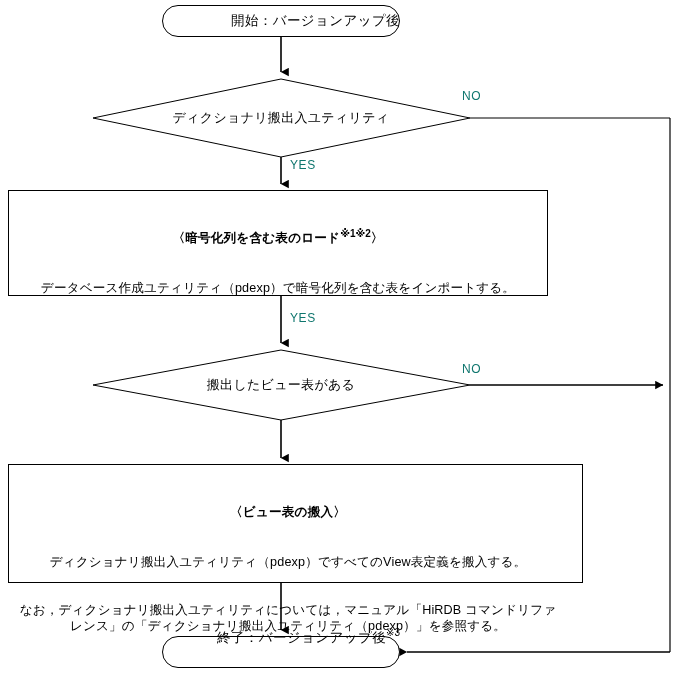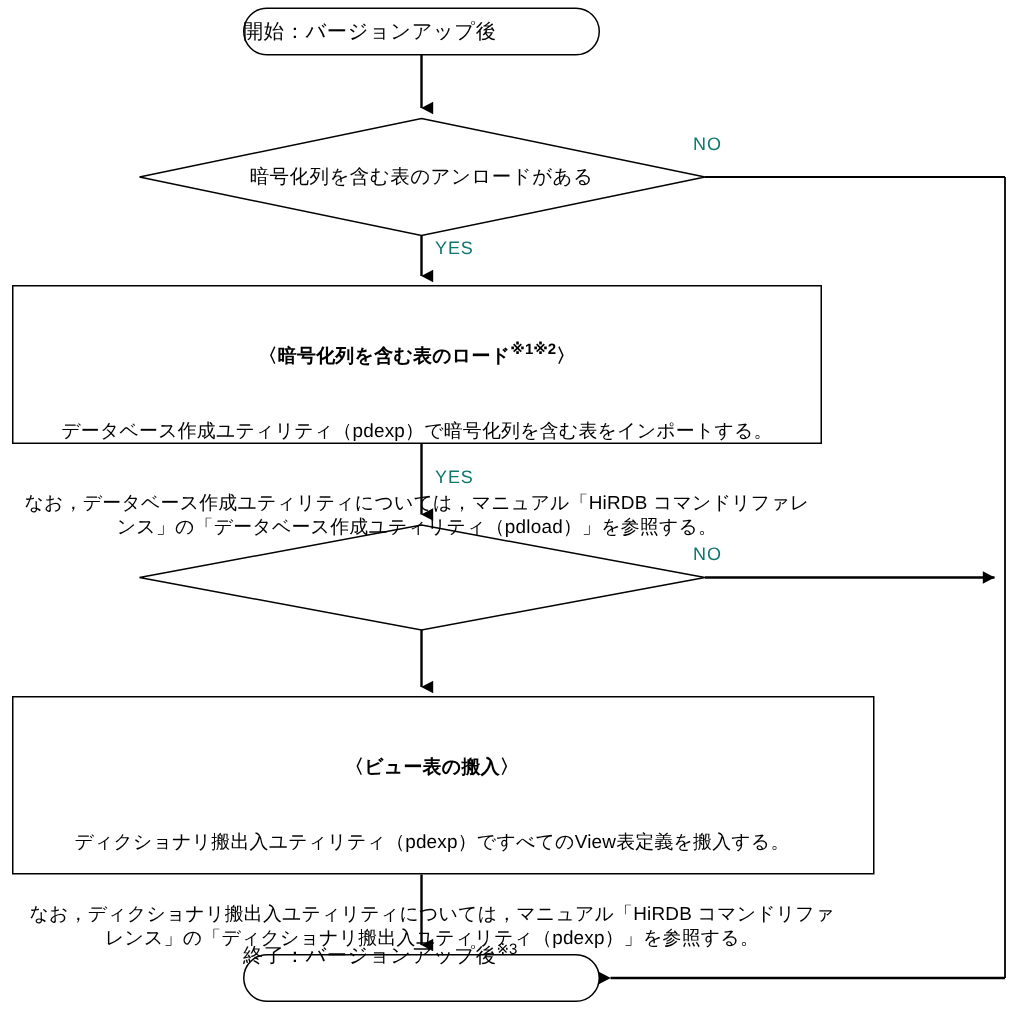--- a/index.html
+++ b/index.html
@@ -30,21 +30,21 @@
     box-sizing: border-box;
     line-height: 1.28;
     color: #000000;
     white-space: pre-wrap;
   }
 
   
   .terminator-label {
     display: flex;
     align-items: center;
-    justify-content: flex-start;
+    justify-content: flex-end;
     text-align: center;
     font-size: 13.5px;
     letter-spacing: 0.4px;
   }
   #start-terminator-label { left: 162px; top: 5px;  width: 238px; height: 32px; }
   #end-terminator-label   { left: 162px; top: 620px; width: 238px; height: 33px; }
 
   .sup-mark {
     font-size: 10px;
     vertical-align: super;
@@ -143,29 +143,31 @@
     <line x1="670" y1="652" x2="407" y2="652" stroke="#000000" stroke-width="1.6" marker-end="url(#arrow-left)"></line>
 
     <rect x="162.5" y="636.5" width="237" height="31" rx="15.5" ry="15.5" fill="#ffffff" stroke="#000000" stroke-width="1"></rect>
   </svg>
 
   <div class="node-text terminator-label" id="start-terminator-label">
     <span>開始：バージョンアップ後</span>
   </div>
 
   <div class="node-text decision-label" id="decision-1-label">
-    <span>暗号化列を含む表のアンロードがある</span>
+    <span>ディクショナリ搬出入ユティリティ</span>
   </div>
 
   <div class="node-text process-body" id="process-1-body">
     <span class="process-title"><span>〈暗号化列を含む表のロード</span><span class="sup-mark">※1※2</span><span>〉</span></span>
     <span class="process-para">データベース作成ユティリティ（pdexp）で暗号化列を含む表をインポートする。</span>
-    <span class="process-para">なお，データベース作成ユティリティについては，マニュアル「HiRDB コマンドリファレンス」の「データベース作成ユティリティ（pdload）」を参照する。</span>
   </div>
 
+  <div class="node-text decision-label" id="decision-2-label">
+    <span>搬出したビュー表がある</span>
+  </div>
 
   <div class="node-text process-body" id="process-2-body">
     <span class="process-title"><span>〈ビュー表の搬入〉</span><span class="sup-mark"></span><span></span></span>
     <span class="process-para">ディクショナリ搬出入ユティリティ（pdexp）ですべてのView表定義を搬入する。</span>
     <span class="process-para">なお，ディクショナリ搬出入ユティリティについては，マニュアル「HiRDB コマンドリファレンス」の「ディクショナリ搬出入ユティリティ（pdexp）」を参照する。</span>
   </div>
 
   <div class="node-text terminator-label" id="end-terminator-label">
     <span><span>終了：バージョンアップ後</span><span class="sup-mark">※3</span></span>
   </div>

